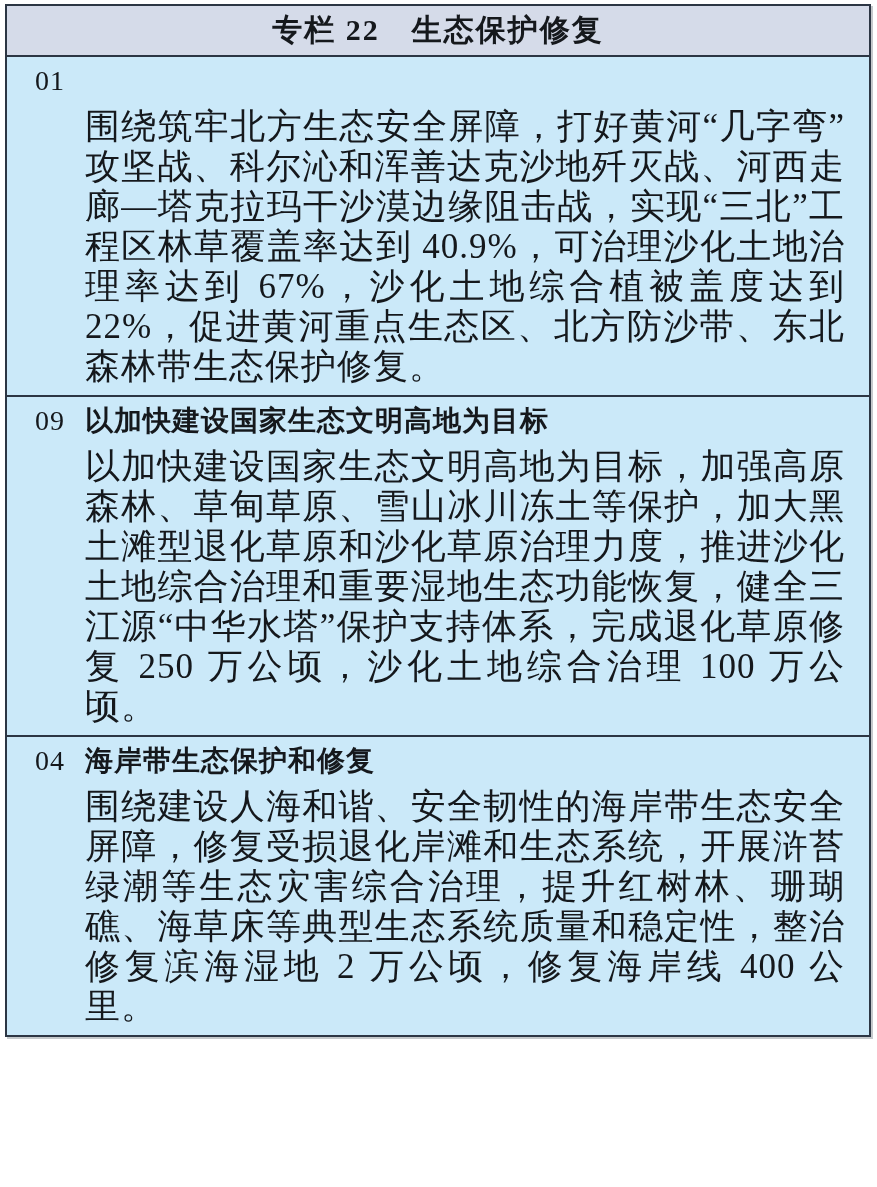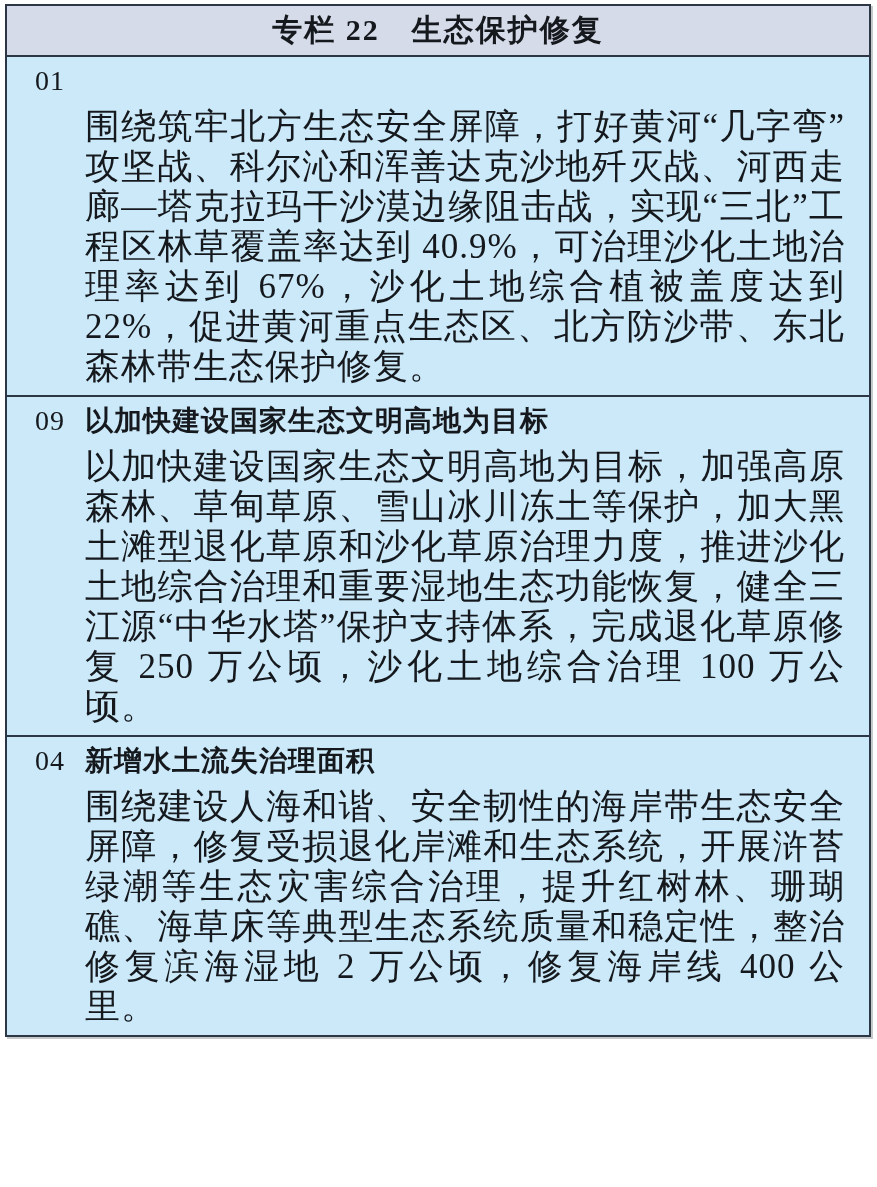--- a/index.html
+++ b/index.html
@@ -86,19 +86,19 @@
         <h3 class="stitle">以加快建设国家生态文明高地为目标</h3>
       </div>
       <p class="body">以加快建设国家生态文明高地为目标，加强高原森林、草甸草原、雪山冰川冻土等保护，加大黑土滩型退化草原和沙化草原治理力度，推进沙化土地综合治理和重要湿地生态功能恢复，健全三江源“中华水塔”保护支持体系，完成退化草原修复 250 万公顷，沙化土地综合治理 100 万公顷。</p>
     </section>
 
 
 
     <section class="row">
       <div class="row-head">
         <span class="num">04</span>
-        <h3 class="stitle">新增水土流失治理面积</h3>
+        <h3 class="stitle">海岸带生态保护和修复</h3>
       </div>
       <p class="body">围绕建设人海和谐、安全韧性的海岸带生态安全屏障，修复受损退化岸滩和生态系统，开展浒苔绿潮等生态灾害综合治理，提升红树林、珊瑚礁、海草床等典型生态系统质量和稳定性，整治修复滨海湿地 2 万公顷，修复海岸线 400 公里。</p>
     </section>
 
   </div>
 </div>
 
 </body></html>

